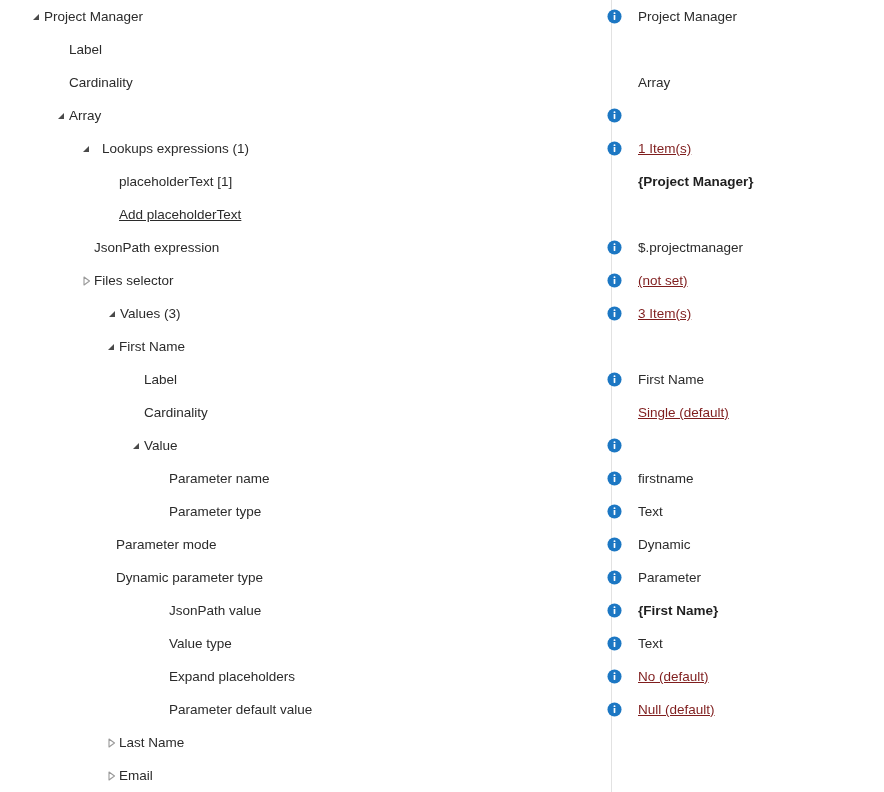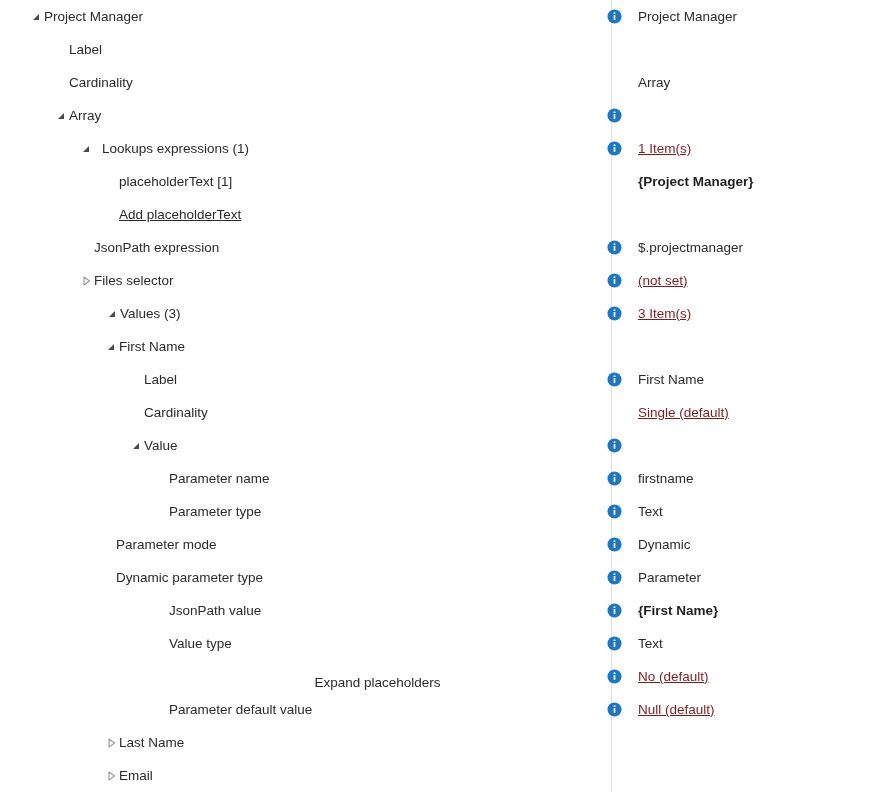--- a/index.html
+++ b/index.html
@@ -413,21 +413,21 @@
             <svg class="info-icon" viewBox="0 0 16 16" aria-hidden="true">
               <circle cx="8" cy="8" r="7.5" fill="#1c77c3"></circle>
               <circle cx="8" cy="4.4" r="1.05" fill="#ffffff"></circle>
               <rect x="7.1" y="6.5" width="1.8" height="5.2" rx="0.5" fill="#ffffff"></rect>
             </svg>
           </span>
           <span class="value-text">Text</span>
         </div>
       </div>
       <div class="row">
-        <div class="tree-cell" style="padding-left: 137px; flex-direction: column;">
+        <div class="tree-cell" style="padding-left: 137px;">
           <span class="twisty"></span>
           <span class="node-label">Expand placeholders</span>
         </div>
         <div class="value-cell">
           <span class="info-slot">
             <svg class="info-icon" viewBox="0 0 16 16" aria-hidden="true">
               <circle cx="8" cy="8" r="7.5" fill="#1c77c3"></circle>
               <circle cx="8" cy="4.4" r="1.05" fill="#ffffff"></circle>
               <rect x="7.1" y="6.5" width="1.8" height="5.2" rx="0.5" fill="#ffffff"></rect>
             </svg>

